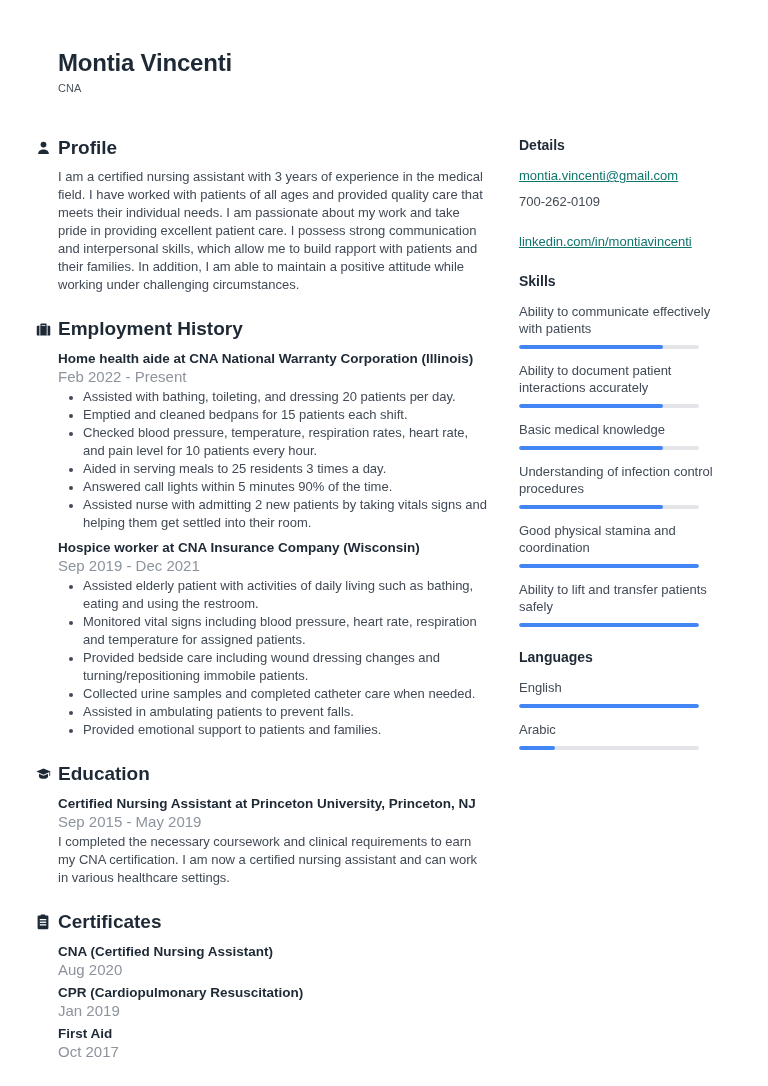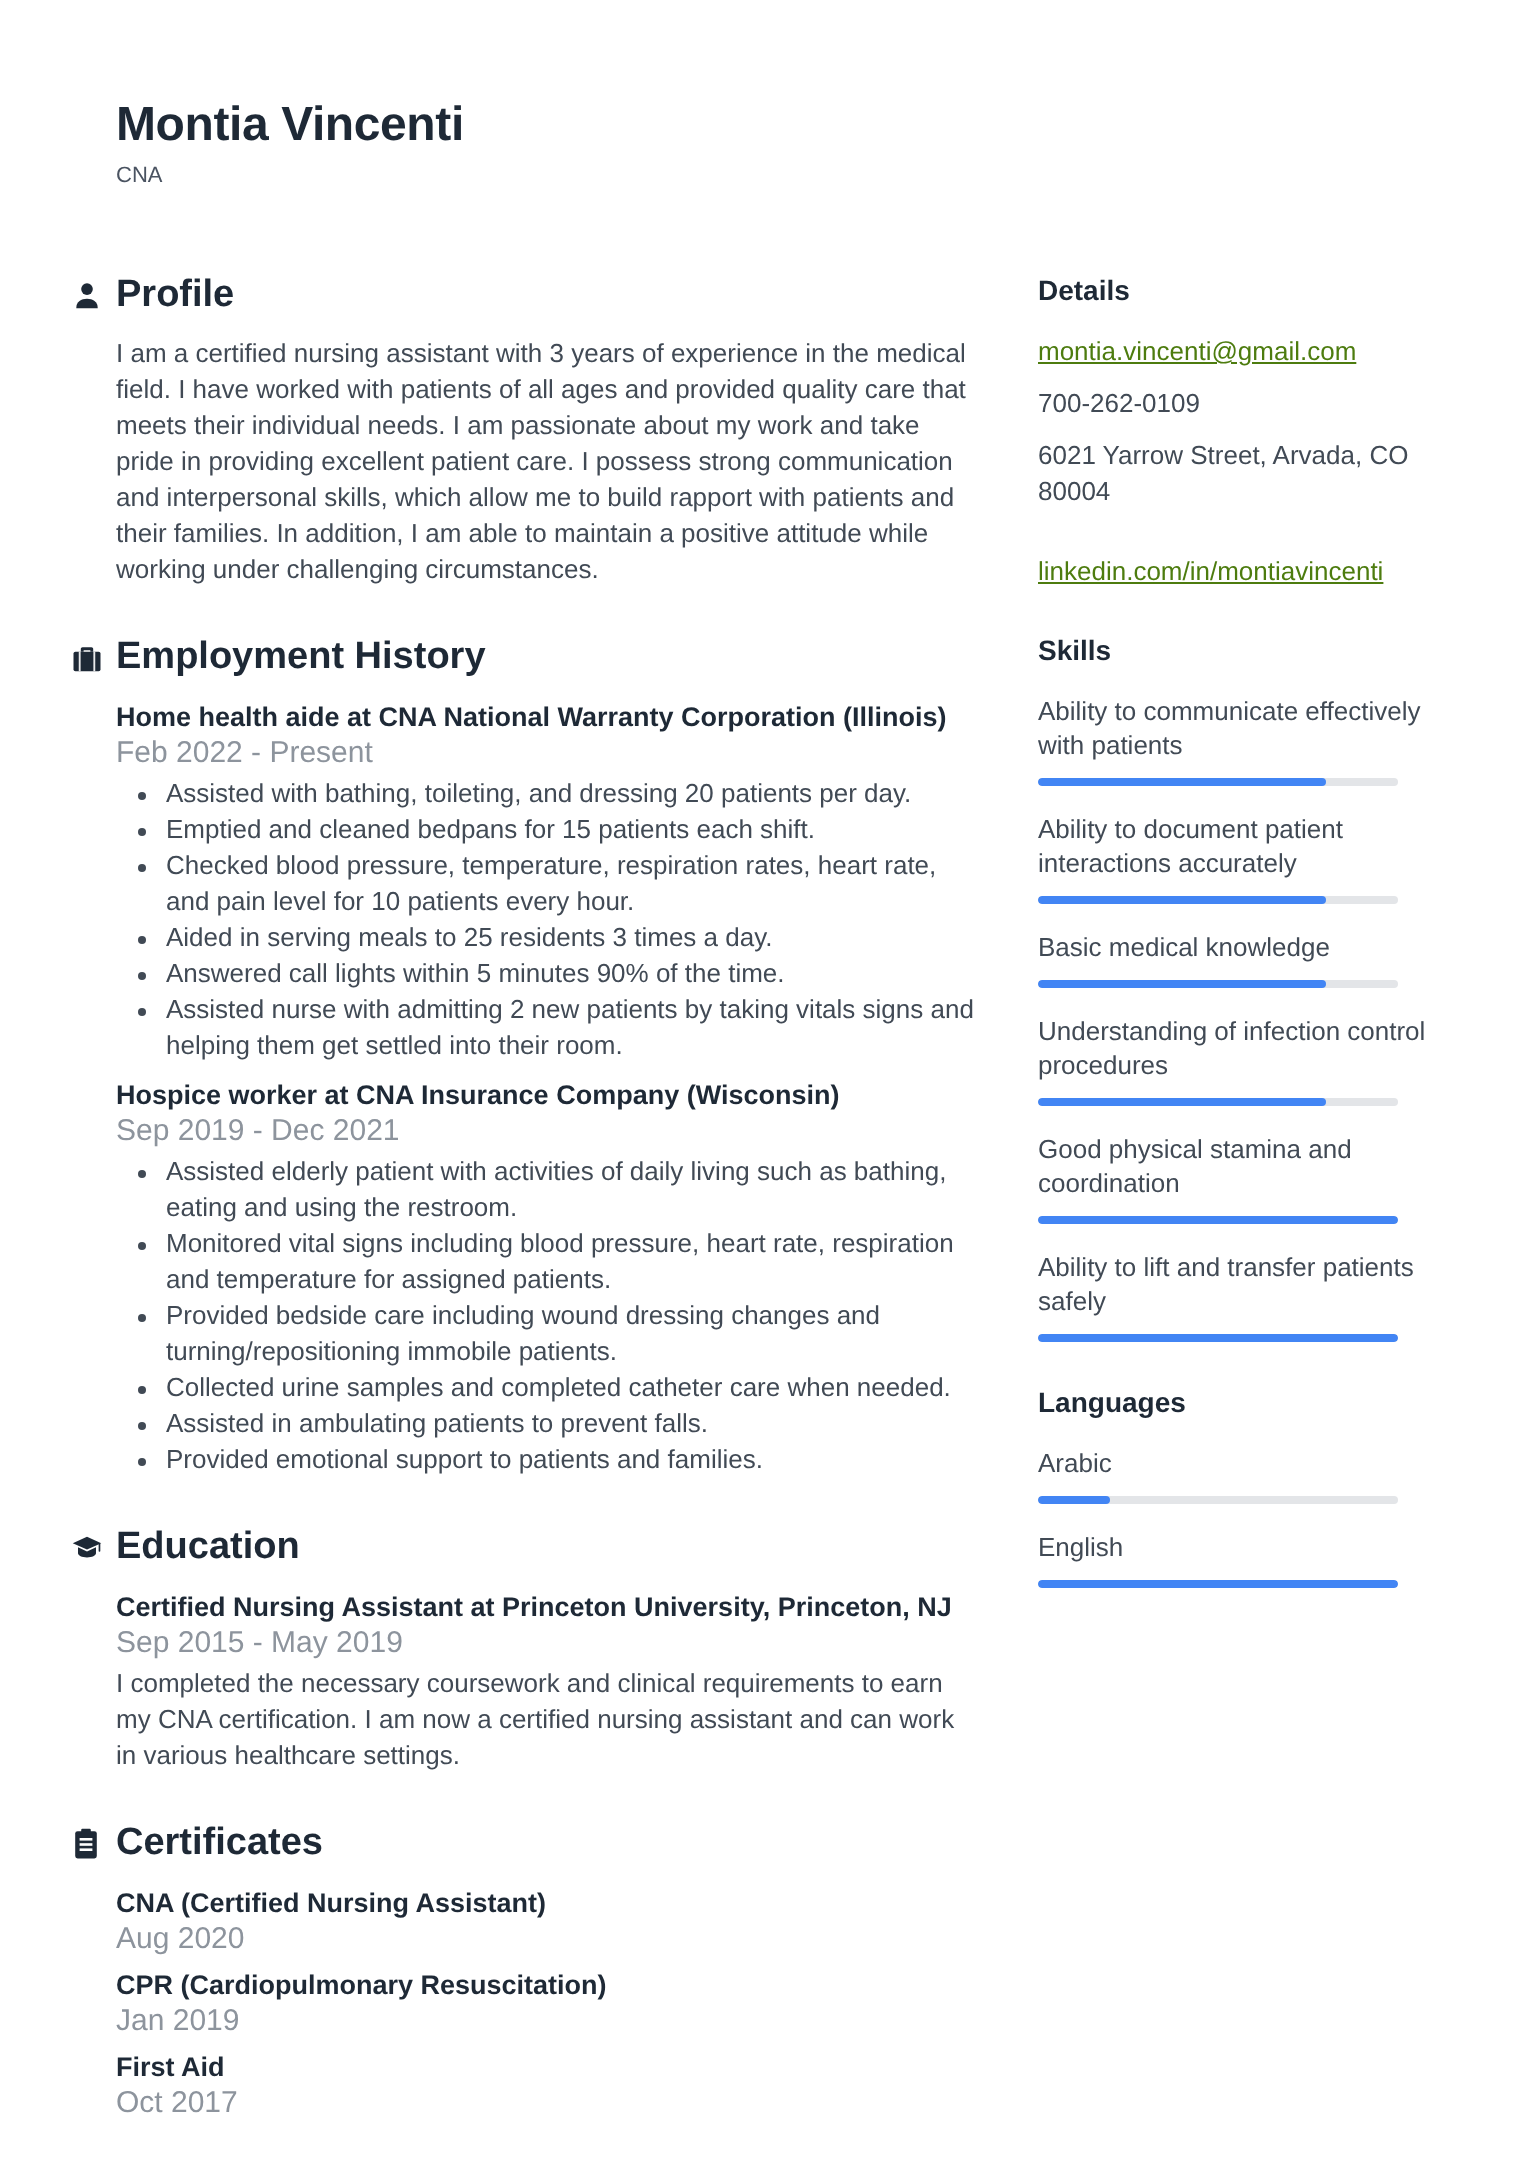--- a/index.html
+++ b/index.html
@@ -38,21 +38,21 @@
   ul.bullets { margin:0 0 6px 0; padding:0 0 0 25px; }
   ul.bullets li { font-size:13px; line-height:18px; }
   ul.bullets li::marker { color:#414a55; font-size:12px; }
 
   .cert-item { margin-bottom:5px; }
 
   
   .side-group { margin-bottom:22px; }
   .side-title { font-size:14px; line-height:17px; font-weight:bold; color:#1e2936; margin:0 0 13px 0; }
   .side-line { font-size:13px; line-height:18px; margin-bottom:8px; }
-  .side-link a, a.side-link { color:#4d7c0f; text-decoration:underline; font-size:13px; line-height:18px; white-space:nowrap; }
+  .side-link a, a.side-link { color:#0f766e; text-decoration:underline; font-size:13px; line-height:18px; white-space:nowrap; }
   .skill { margin-bottom:13px; }
   .skill-label { font-size:13px; line-height:17px; display:block; }
   .bar { width:180px; height:4px; background:#e3e5e8; border-radius:2px; margin-top:8px; overflow:hidden; }
   .bar-fill { height:100%; background:#4285f4; border-radius:2px; }
 </style>
 </head>
 <body>
 
 <div class="page">
 
@@ -198,21 +198,20 @@
     </div>
 
     <div class="sidebar">
 
       <div class="side-group">
         <div class="side-title">Details</div>
         <div class="side-line side-link">
           <a href="#">montia.vincenti@gmail.com</a>
         </div>
         <div class="side-line">700-262-0109</div>
-        <div class="side-line">6021 Yarrow Street, Arvada, CO 80004</div>
       </div>
 
       <div class="side-group">
         <div>
 
             <div class="side-line side-link">
               <a href="#">linkedin.com/in/montiavincenti</a>
             </div>
           </div>
       </div>
@@ -264,30 +263,30 @@
             </div>
 
           </div>
       </div>
 
       <div class="side-group">
         <div class="side-title">Languages</div>
         <div>
 
             <div class="skill">
+              <span class="skill-label">English</span>
+              <div class="bar">
+                <div class="bar-fill" style="width: 100%;"></div>
+              </div>
+            </div>
+
+            <div class="skill">
               <span class="skill-label">Arabic</span>
               <div class="bar">
                 <div class="bar-fill" style="width: 20%;"></div>
-              </div>
-            </div>
-
-            <div class="skill">
-              <span class="skill-label">English</span>
-              <div class="bar">
-                <div class="bar-fill" style="width: 100%;"></div>
               </div>
             </div>
           </div>
       </div>
 
     </div>
   </div>
 </div>
 
 </body></html>

